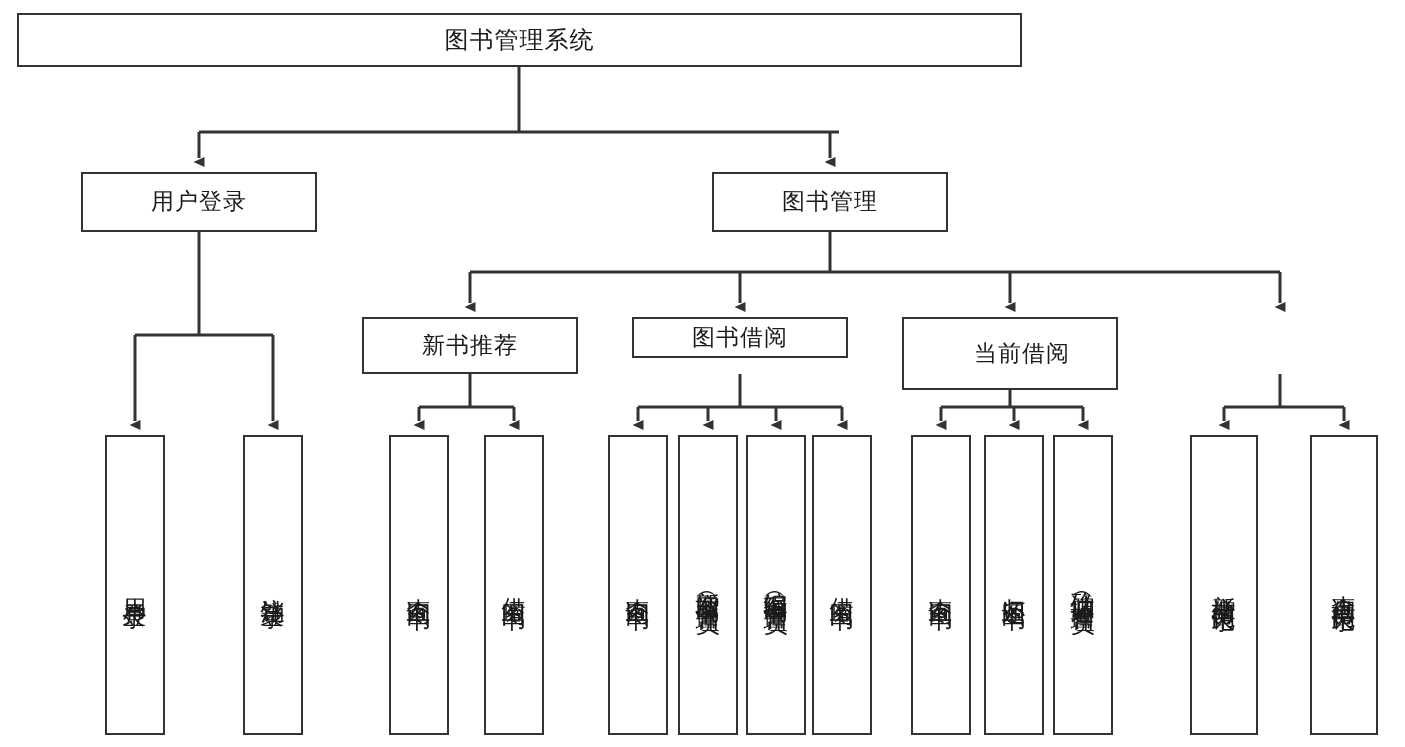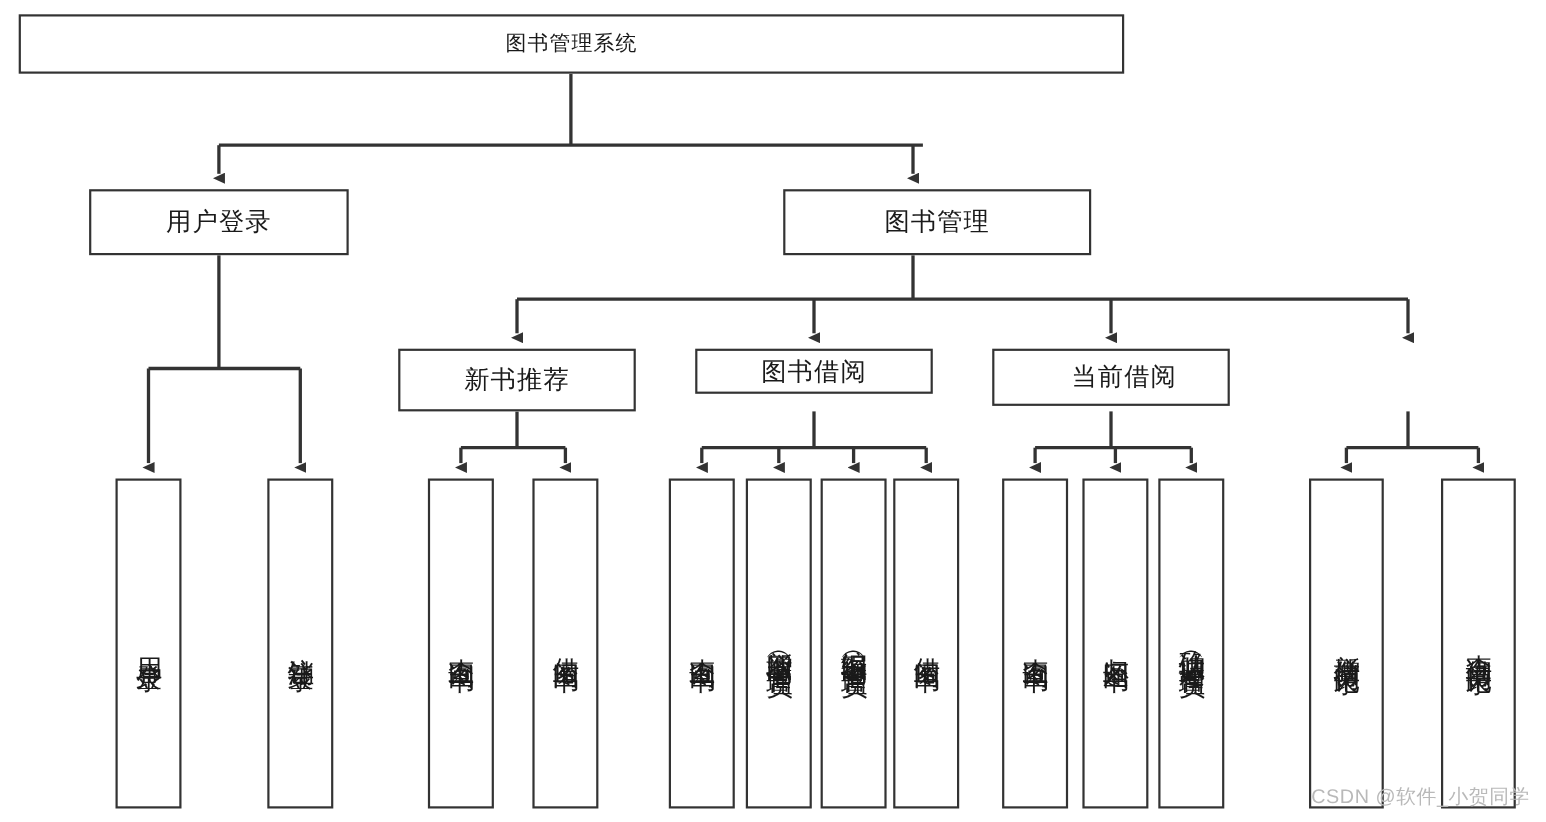--- a/index.html
+++ b/index.html
@@ -40,21 +40,21 @@
     text-align: center;
     line-height: 1.18;
     white-space: nowrap;
   }
   
   .h-node .lbl {
     font-size: 23px;
     letter-spacing: 1px;
   }
   .root-node .lbl {
-    font-size: 19px;
+    font-size: 24px;
     letter-spacing: 1px;
   }
   
   .v-node {
     align-items: center;
     justify-content: center;
   }
   .v-node .lbl {
     writing-mode: vertical-rl;
     text-orientation: upright;
@@ -127,31 +127,31 @@
     </g>
   </svg>
 
   <div class="node h-node root-node" style="left:17px; top:13px; width:1005px; height:54px;">
     <span class="lbl">图书管理系统</span>
   </div>
 
   <div class="node h-node" style="left:81px; top:172px; width:236px; height:60px;">
     <span class="lbl">用户登录</span>
   </div>
-  <div class="node h-node" style="left:712px; top:172px; width:280px; height:60px;">
+  <div class="node h-node" style="left:712px; top:172px; width:236px; height:60px;">
     <span class="lbl">图书管理</span>
   </div>
 
   <div class="node h-node" style="left:362px; top:317px; width:216px; height:57px;">
     <span class="lbl">新书推荐</span>
   </div>
   <div class="node h-node" style="left:632px; top:317px; width:216px; height:41px;">
     <span class="lbl">图书借阅</span>
   </div>
-  <div class="node h-node" style="left:902px; top:317px; width:216px; height:52px;padding-left:24px;">
+  <div class="node h-node" style="left:902px; top:317px; width:216px; height:73px;padding-left:24px;">
     <span class="lbl">当前借阅</span>
   </div>
 
   <div class="node v-node" style="left:105px; top:435px; width:60px; height:300px;">
     <span class="lbl">用户登录</span>
   </div>
   <div class="node v-node" style="left:243px; top:435px; width:60px; height:300px;">
     <span class="lbl">注销登录</span>
   </div>
 
@@ -185,15 +185,14 @@
     <span class="lbl">确认归还（管理员）</span>
   </div>
 
   <div class="node v-node" style="left:1190px; top:435px; width:68px; height:300px;">
     <span class="lbl">新增借阅记录</span>
   </div>
   <div class="node v-node" style="left:1310px; top:435px; width:68px; height:300px;">
     <span class="lbl">查询借阅记录</span>
   </div>
 
-  <div class="watermark" style="left:1192px; top:712px;">CSDN @软件_小贺同学</div>
 
 </div>
 
 </body></html>

